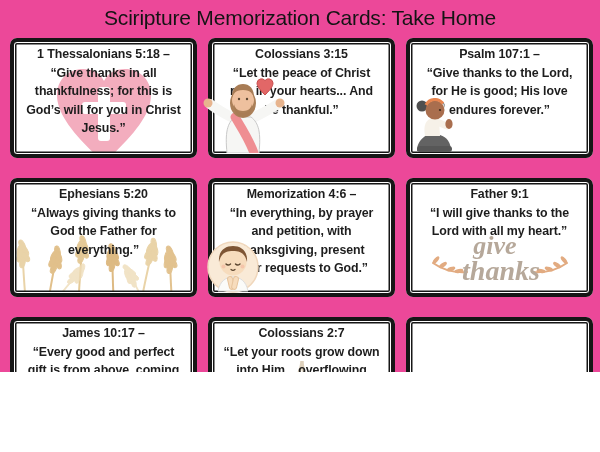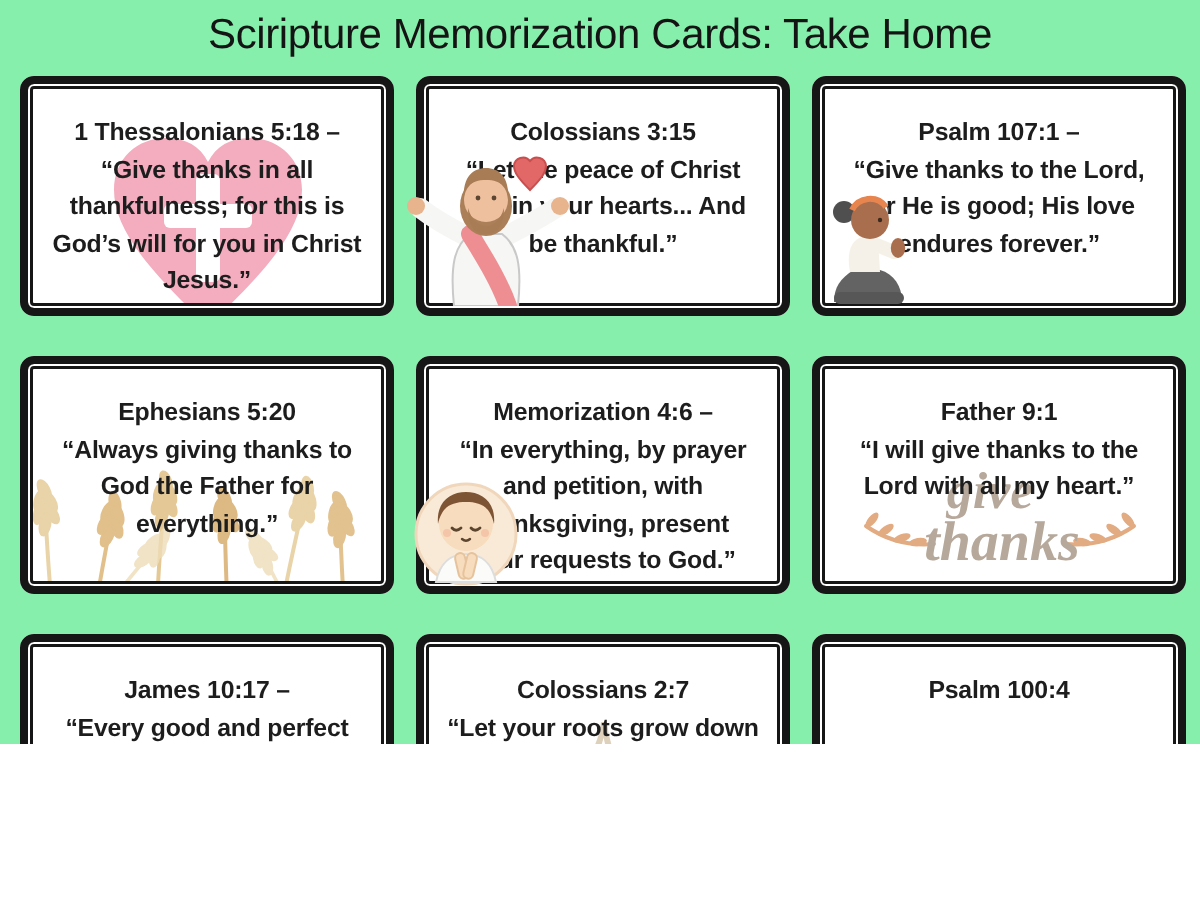--- a/index.html
+++ b/index.html
@@ -1,28 +1,28 @@
 <!DOCTYPE html>
 <html><head>
 <meta charset="utf-8">
 <style>
   html,body{margin:0;padding:0;background:#fff;}
-  .page{position:relative;width:600px;height:372px;background:#86efac;overflow:hidden;
+  .page{position:relative;width:600px;height:372px;background:#ec4899;overflow:hidden;
         font-family:"Liberation Sans", sans-serif;}
   .title{position:absolute;top:6px;left:0;width:600px;text-align:center;
          font-size:21px;font-weight:500;color:#141414;letter-spacing:-0.2px;}
   .grid{position:absolute;left:10px;top:38px;display:grid;
         grid-template-columns:repeat(3,187px);grid-template-rows:120px 119px 123px;
         column-gap:11px;row-gap:20px;}
   .card{position:relative;background:#fff;border-radius:7px;}
   .card::after{content:"";position:absolute;inset:0;border:4px solid #161616;border-radius:7px;
         box-shadow:inset 0 0 0 1px #ffffff, inset 0 0 0 2.5px #161616;
         z-index:3;pointer-events:none;}
   .clip{position:absolute;inset:5px;overflow:hidden;z-index:1;border-radius:2px;}
-  .txt{position:relative;z-index:2;padding:19px 4px 0;text-align:center;font-weight:bold;
+  .txt{position:relative;z-index:2;padding:7px 4px 0;text-align:center;font-weight:bold;
        font-size:12.4px;line-height:1.5;color:#1d1d1d;letter-spacing:-0.1px;}
   .verse{white-space:pre-line;}
   .art{position:absolute;}
   .over{z-index:4;}
   .gt-word{font-family:"Liberation Serif", serif;font-style:italic;font-weight:bold;}
 </style>
 </head>
 <body>
 
 <div class="page">
@@ -223,18 +223,17 @@
         <svg class="art" style="left:0;top:0;" width="179" height="114" viewBox="0 0 179 114">
           <defs>
             <path id="maple" d="M0,26 L-3,10 L-13,15 L-9,4 L-21,4 L-11,-3 L-19,-11 L-8,-9 L-8,-21 L0,-11 L8,-21 L8,-9 L19,-11 L11,-3 L21,4 L9,4 L13,15 L3,10 Z"></path>
           </defs>
           <use href="#maple" fill="#eccb72" transform="translate(62,70) rotate(-15) scale(0.85)"></use>
           <use href="#maple" fill="#edcaa6" transform="translate(100,94) rotate(12) scale(0.95)"></use>
           <use href="#maple" fill="#cb9e95" transform="translate(144,76) rotate(28)"></use>
         </svg>
       </div>
       <div class="txt">
-        <div>Psalm 100:4</div>
       </div>
     </div>
 
   </div>
 </div>
 
 </body></html>

